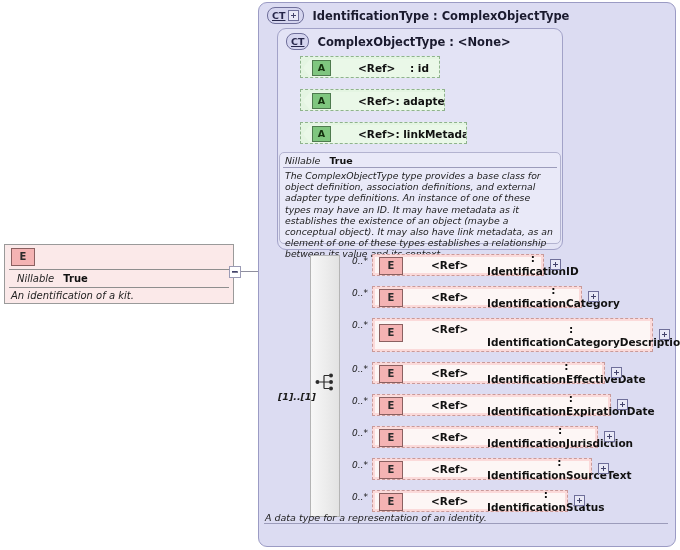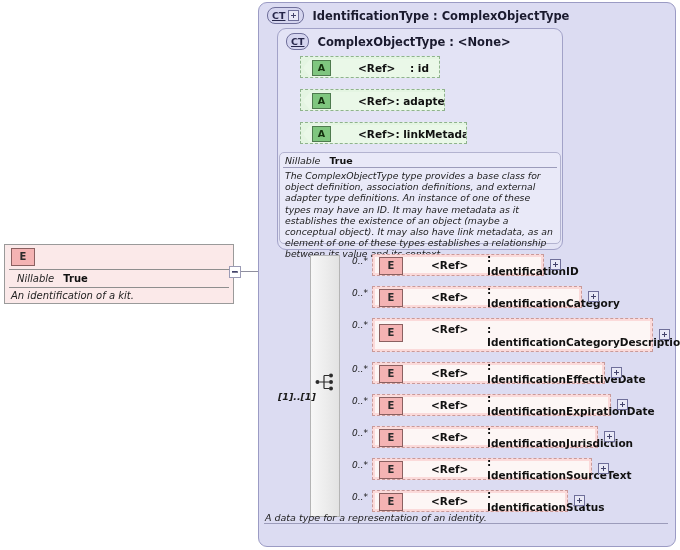--- a/index.html
+++ b/index.html
@@ -155,21 +155,21 @@
   .el-row.tall{height:34px;}
   .el-inner{
     position:absolute;left:2px;top:2px;right:2px;bottom:2px;
     background:#fdf6f5;
     display:flex;align-items:flex-start;
     padding:2px 0 0 4px;box-sizing:border-box;
   }
   .el-row:not(.tall) .el-inner{align-items:center;padding-top:0;}
   .el-inner .e-badge{margin-right:8px;margin-top:1px;}
   .el-row .ref-lbl{width:56px;flex:none;}
-  .el-name{font-size:10.5px;font-weight:bold;color:#111;line-height:13px;}
+  .el-name{font-size:10.5px;font-weight:bold;color:#111;line-height:13px;text-align:center;}
   .occ{
     position:absolute;font-size:9px;font-style:italic;color:#1a1a1a;
     white-space:nowrap;
   }
   .expander{position:absolute;}
 
   
   #footer-rule{left:264px;top:523px;width:404px;height:1px;background:#9c9cbb;}
   #footer-doc{
     left:265px;top:512px;font-size:9.5px;font-style:italic;color:#1b1b1b;

